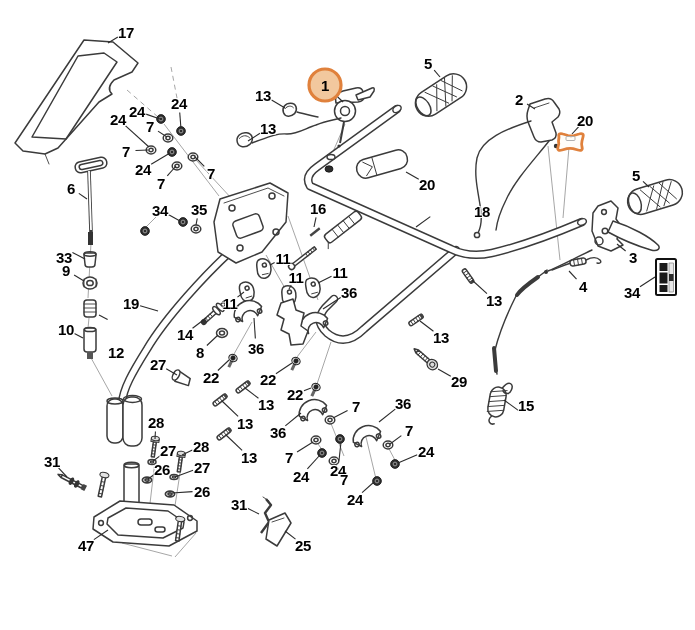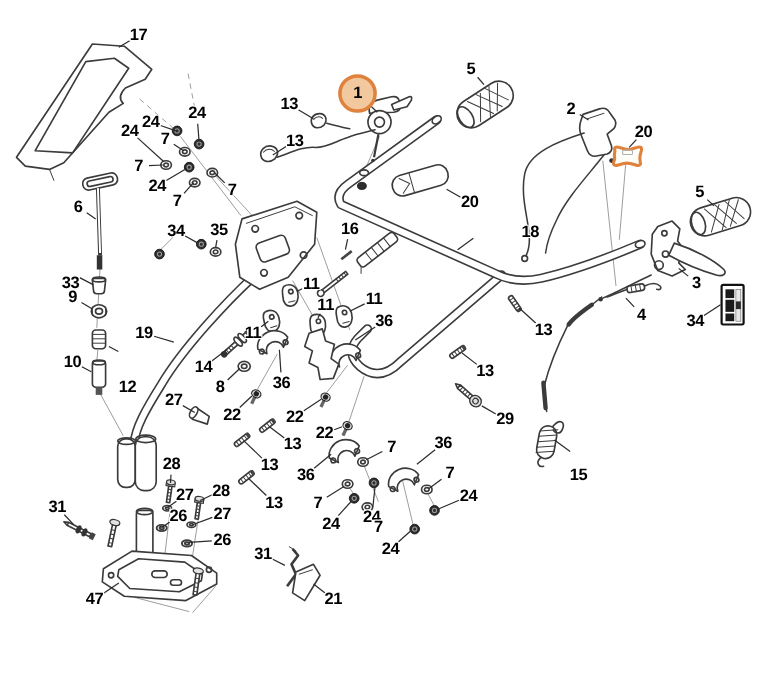--- a/index.html
+++ b/index.html
@@ -485,35 +485,35 @@
       <div class="callout" style="left: 200px; top: 352px;">8</div>
       <div class="callout" style="left: 441px; top: 337px;">13</div>
       <div class="callout" style="left: 158px; top: 364px;">27</div>
       <div class="callout" style="left: 211px; top: 377px;">22</div>
       <div class="callout" style="left: 268px; top: 379px;">22</div>
       <div class="callout" style="left: 459px; top: 381px;">29</div>
       <div class="callout" style="left: 295px; top: 394px;">22</div>
       <div class="callout" style="left: 266px; top: 404px;">13</div>
       <div class="callout" style="left: 403px; top: 403px;">36</div>
       <div class="callout" style="left: 356px; top: 406px;">7</div>
-      <div class="callout" style="left: 526px; top: 432px;">15</div>
+      <div class="callout" style="left: 526px; top: 405px;">15</div>
       <div class="callout" style="left: 245px; top: 423px;">13</div>
       <div class="callout" style="left: 156px; top: 422px;">28</div>
       <div class="callout" style="left: 278px; top: 432px;">36</div>
       <div class="callout" style="left: 409px; top: 430px;">7</div>
       <div class="callout" style="left: 168px; top: 450px;">27</div>
       <div class="callout" style="left: 201px; top: 446px;">28</div>
       <div class="callout" style="left: 426px; top: 451px;">24</div>
       <div class="callout" style="left: 249px; top: 457px;">13</div>
       <div class="callout" style="left: 289px; top: 457px;">7</div>
       <div class="callout" style="left: 52px; top: 461px;">31</div>
       <div class="callout" style="left: 162px; top: 469px;">26</div>
       <div class="callout" style="left: 202px; top: 467px;">27</div>
       <div class="callout" style="left: 338px; top: 470px;">24</div>
       <div class="callout" style="left: 344px; top: 479px;">7</div>
       <div class="callout" style="left: 301px; top: 476px;">24</div>
       <div class="callout" style="left: 202px; top: 491px;">26</div>
       <div class="callout" style="left: 355px; top: 499px;">24</div>
       <div class="callout" style="left: 239px; top: 504px;">31</div>
       <div class="callout" style="left: 86px; top: 545px;">47</div>
-      <div class="callout" style="left: 303px; top: 545px;">21</div>
+      <div class="callout" style="left: 303px; top: 545px;">25</div>
     </div>
 </div>
 
 </body></html>

